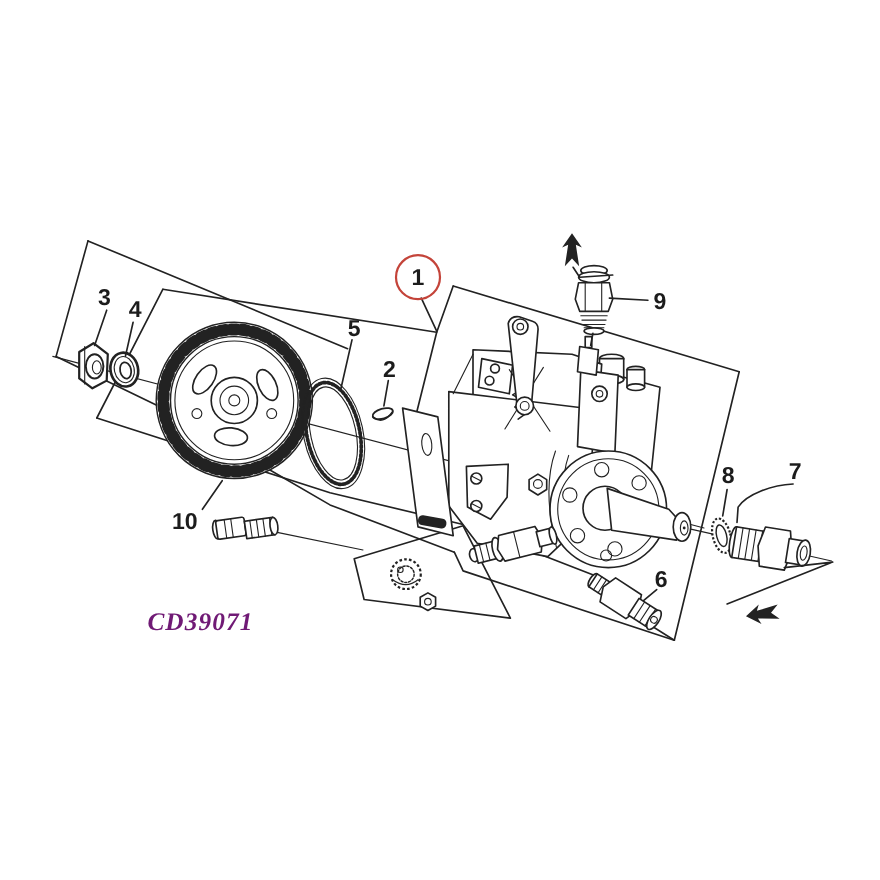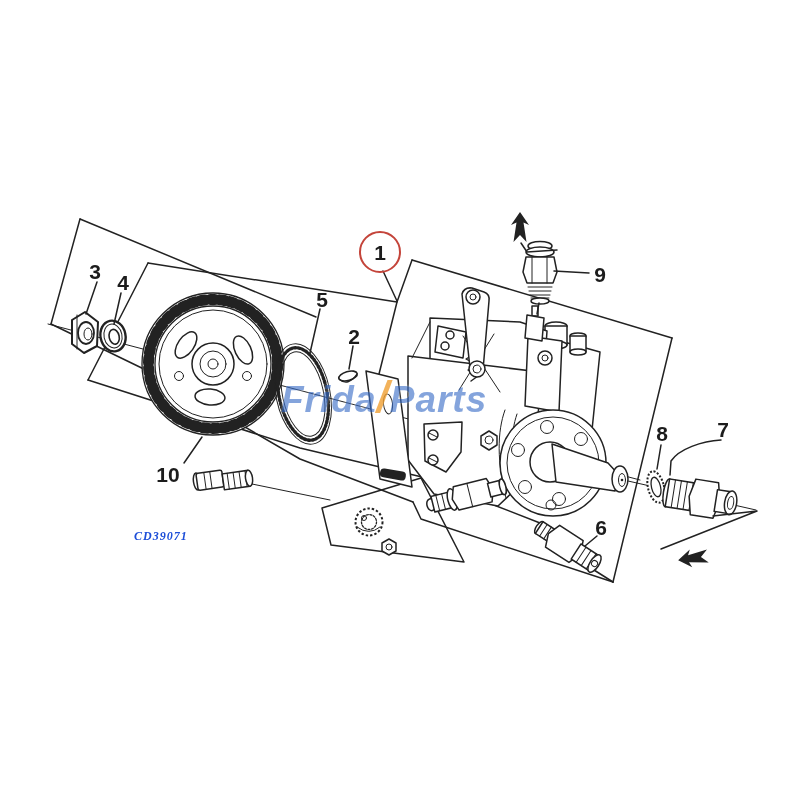--- a/index.html
+++ b/index.html
@@ -10,22 +10,22 @@
          font-family:"Liberation Sans",sans-serif;}
   svg{position:absolute;left:0;top:0;}
   .ln{stroke:var(--line);fill:none;stroke-width:1.5;stroke-linecap:round;stroke-linejoin:round;}
   .thin{stroke-width:1;}
   .fw{fill:#ffffff;stroke:var(--line);stroke-width:1.5;stroke-linejoin:round;}
   .fd{fill:var(--line);stroke:none;}
   .callout{position:absolute;transform:translate(-50%,-50%);color:#1c1c1c;
            font-weight:bold;font-size:21px;line-height:1;white-space:nowrap;}
   .callout.circled{width:38px;height:38px;border:2.5px solid var(--red);border-radius:50%;
            display:flex;align-items:center;justify-content:center;background:transparent;}
-  #caption{position:absolute;left:134px;top:529px;font-family:"Liberation Serif",serif;
-           font-weight:bold;font-style:italic;font-size:12px;letter-spacing:1px;color:#1d4ed8;}
+  #caption{position:absolute;left:134px;top:553px;font-family:"Liberation Serif",serif;
+           font-weight:bold;font-style:italic;font-size:23px;letter-spacing:1px;color:#701a75;}
   #watermark{position:absolute;left:281px;top:372px;font-weight:bold;font-style:italic;
            font-size:37px;letter-spacing:1px;white-space:nowrap;
            text-shadow:0 0 3px rgba(255,255,255,.9);}
   #watermark .wm-txt{color:var(--wm-blue);opacity:.62;}
   #watermark .wm-slash{color:var(--wm-orange);opacity:.8;font-size:44px;}
 </style>
 </head>
 <body>
 
 <div id="stage">
@@ -259,16 +259,13 @@
 <div class="callout" style="left:123px;top:282px;">4</div>
 <div class="callout" style="left:322px;top:299px;">5</div>
 <div class="callout" style="left:601px;top:527px;">6</div>
 <div class="callout" style="left:723px;top:429px;">7</div>
 <div class="callout" style="left:662px;top:433px;">8</div>
 <div class="callout" style="left:600px;top:274px;">9</div>
 <div class="callout" style="left:168px;top:474px;">10</div>
 
 <div id="caption">CD39071</div>
 
-<div id="watermark">
-  <span class="wm-txt">Frida</span><span class="wm-slash">/</span><span class="wm-txt">Parts</span>
 </div>
-</div>
 
 </body></html>

